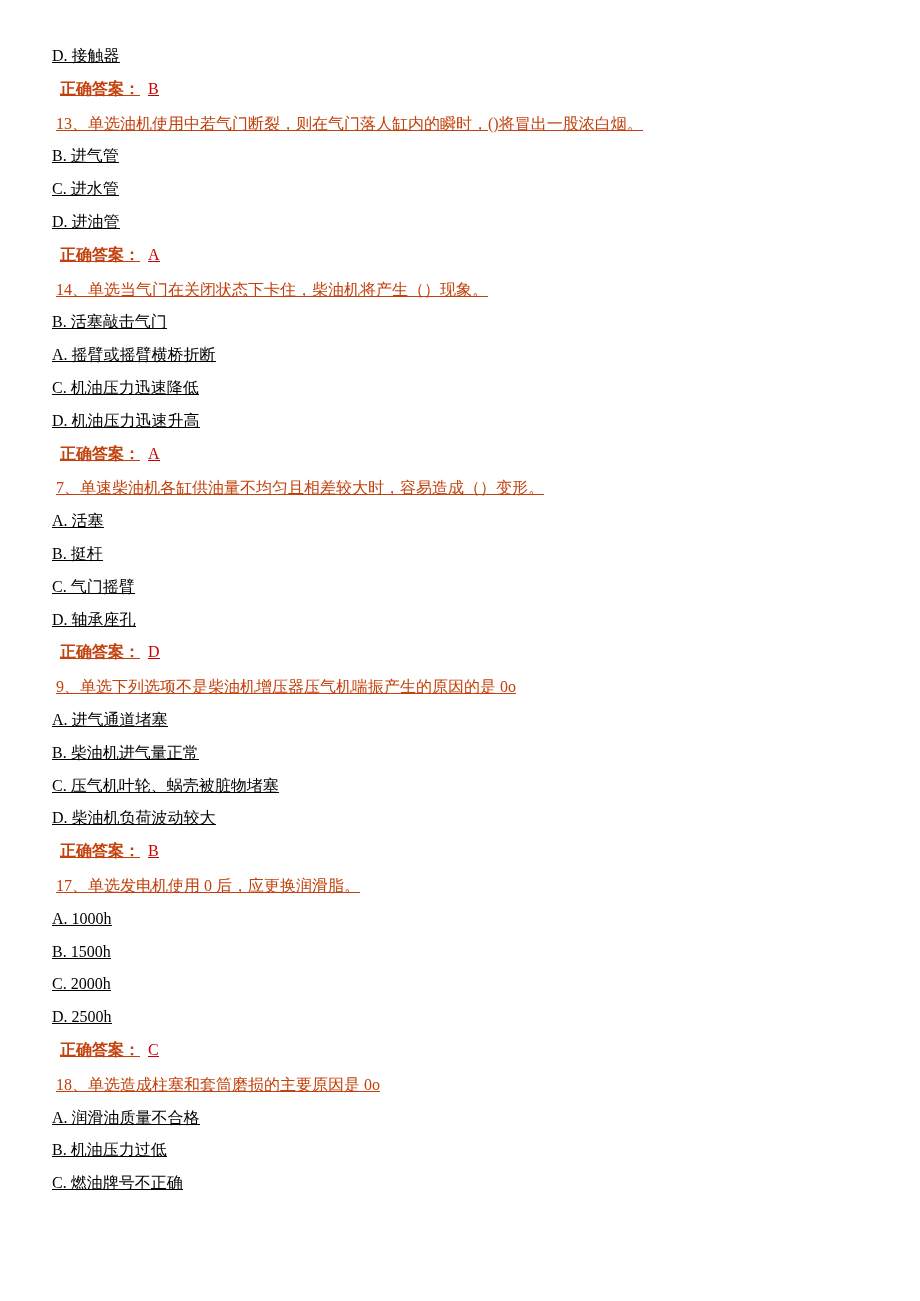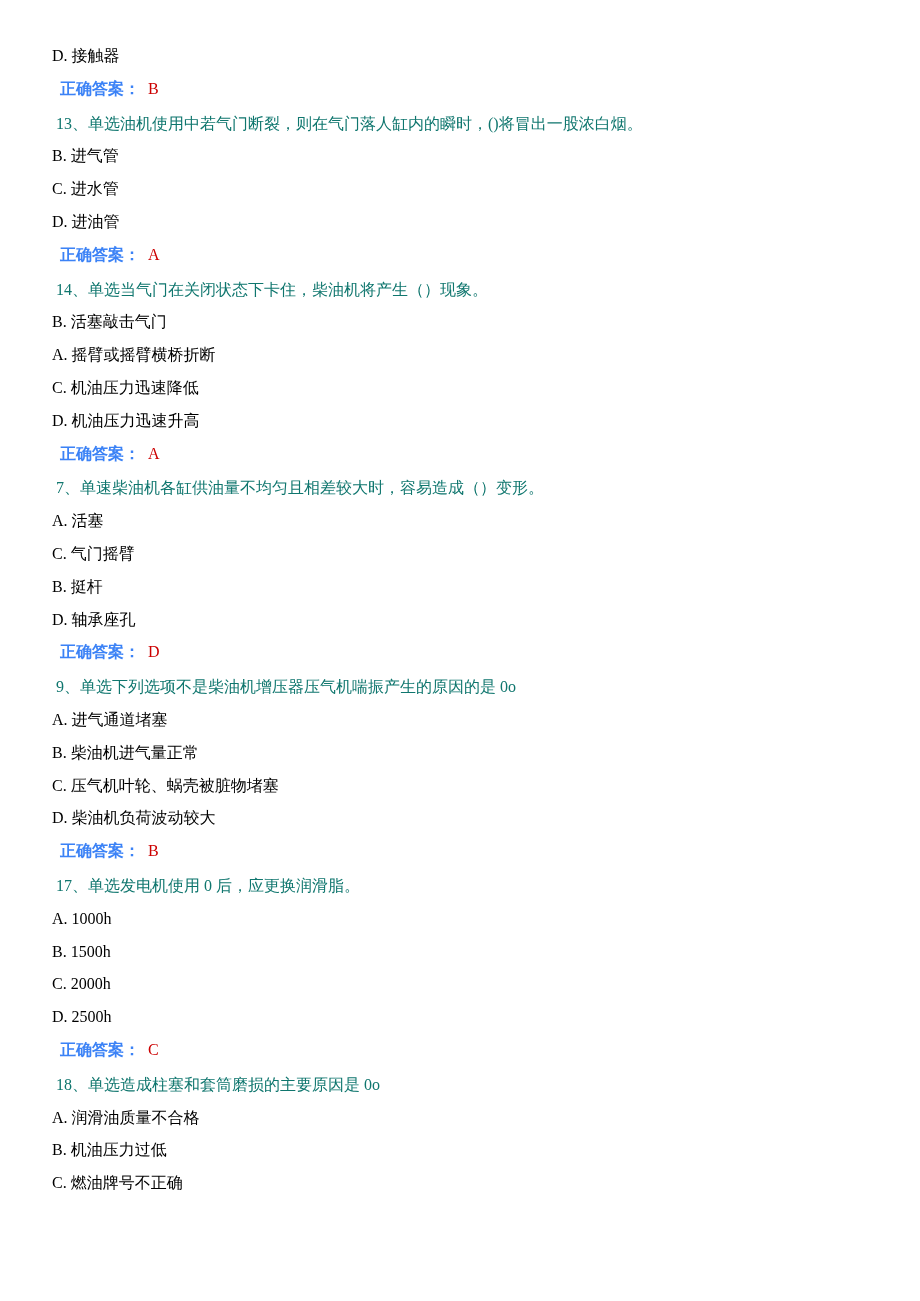--- a/index.html
+++ b/index.html
@@ -1,47 +1,48 @@
 <!DOCTYPE html>
 <html><head>
   <meta charset="utf-8">
   <style>
     * {
       margin: 4px;
       padding: 0;
       box-sizing: border-box;
+      text-decoration: underline;
     }
     body {
       background: #ffffff;
       font-family: "SimSun", "宋体", serif;
       font-size: 16px;
       color: #000000;
       width: 920px;
       min-height: 1301px;
       padding: 30px 40px;
       line-height: 1.8;
     }
     .question-block {
       margin-bottom: 6px;
     }
     .question-text {
-      color: #0f766e;
+      color: #c2410c;
       margin-bottom: 2px;
     }
     .option {
       color: #000000;
       margin-left: 0px;
     }
     .answer {
       color: #cc0000;
       font-weight: normal;
       margin-bottom: 6px;
     }
     .answer-label {
-      color: #3b82f6;
+      color: #c2410c;
       font-weight: bold;
     }
   </style>
 </head>
 <body>
 
 <div class="question-block">
   <div class="option">D. 接触器</div>
   <div class="answer">
     <span class="answer-label">正确答案：</span><span>B</span>
@@ -65,22 +66,22 @@
   <div class="option">C. 机油压力迅速降低</div>
   <div class="option">D. 机油压力迅速升高</div>
   <div class="answer">
     <span class="answer-label">正确答案：</span><span>A</span>
   </div>
 </div>
 
 <div class="question-block">
   <div class="question-text">7、单速柴油机各缸供油量不均匀且相差较大时，容易造成（）变形。</div>
   <div class="option">A. 活塞</div>
+  <div class="option">B. 挺杆</div>
   <div class="option">C. 气门摇臂</div>
-  <div class="option">B. 挺杆</div>
   <div class="option">D. 轴承座孔</div>
   <div class="answer">
     <span class="answer-label">正确答案：</span><span>D</span>
   </div>
 </div>
 
 <div class="question-block">
   <div class="question-text">9、单选下列选项不是柴油机增压器压气机喘振产生的原因的是 0o</div>
   <div class="option">A. 进气通道堵塞</div>
   <div class="option">B. 柴油机进气量正常</div>

